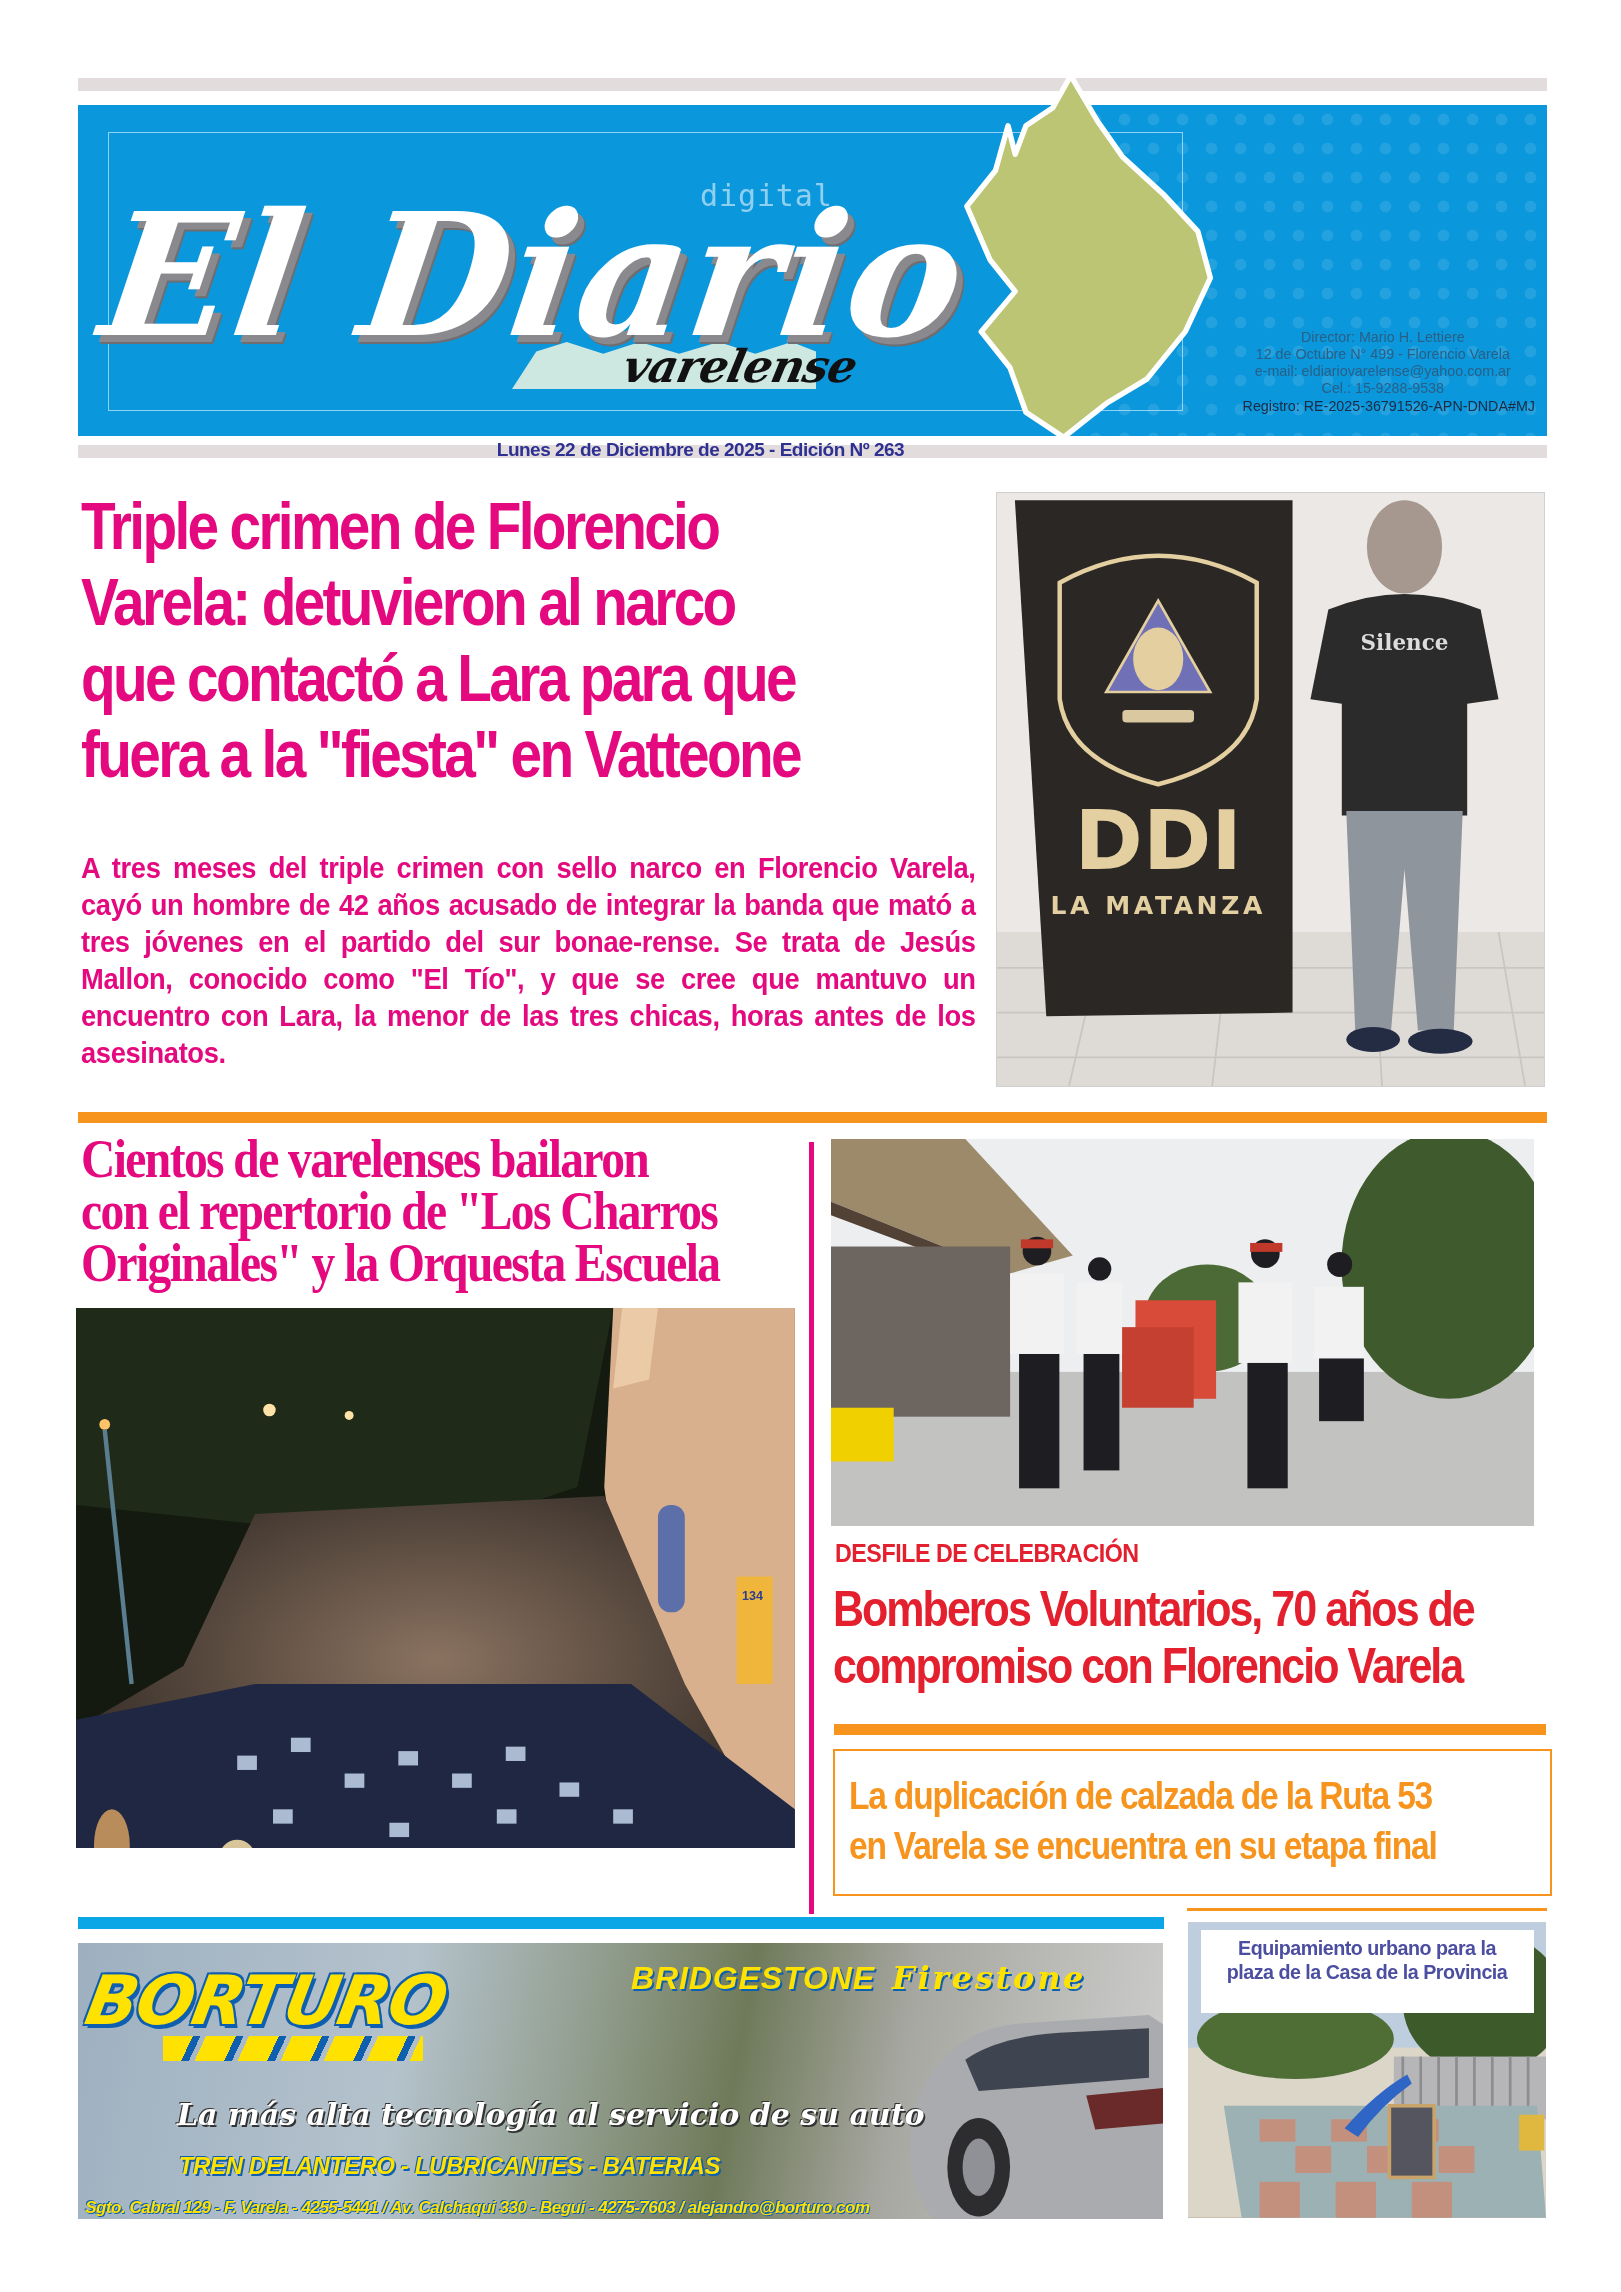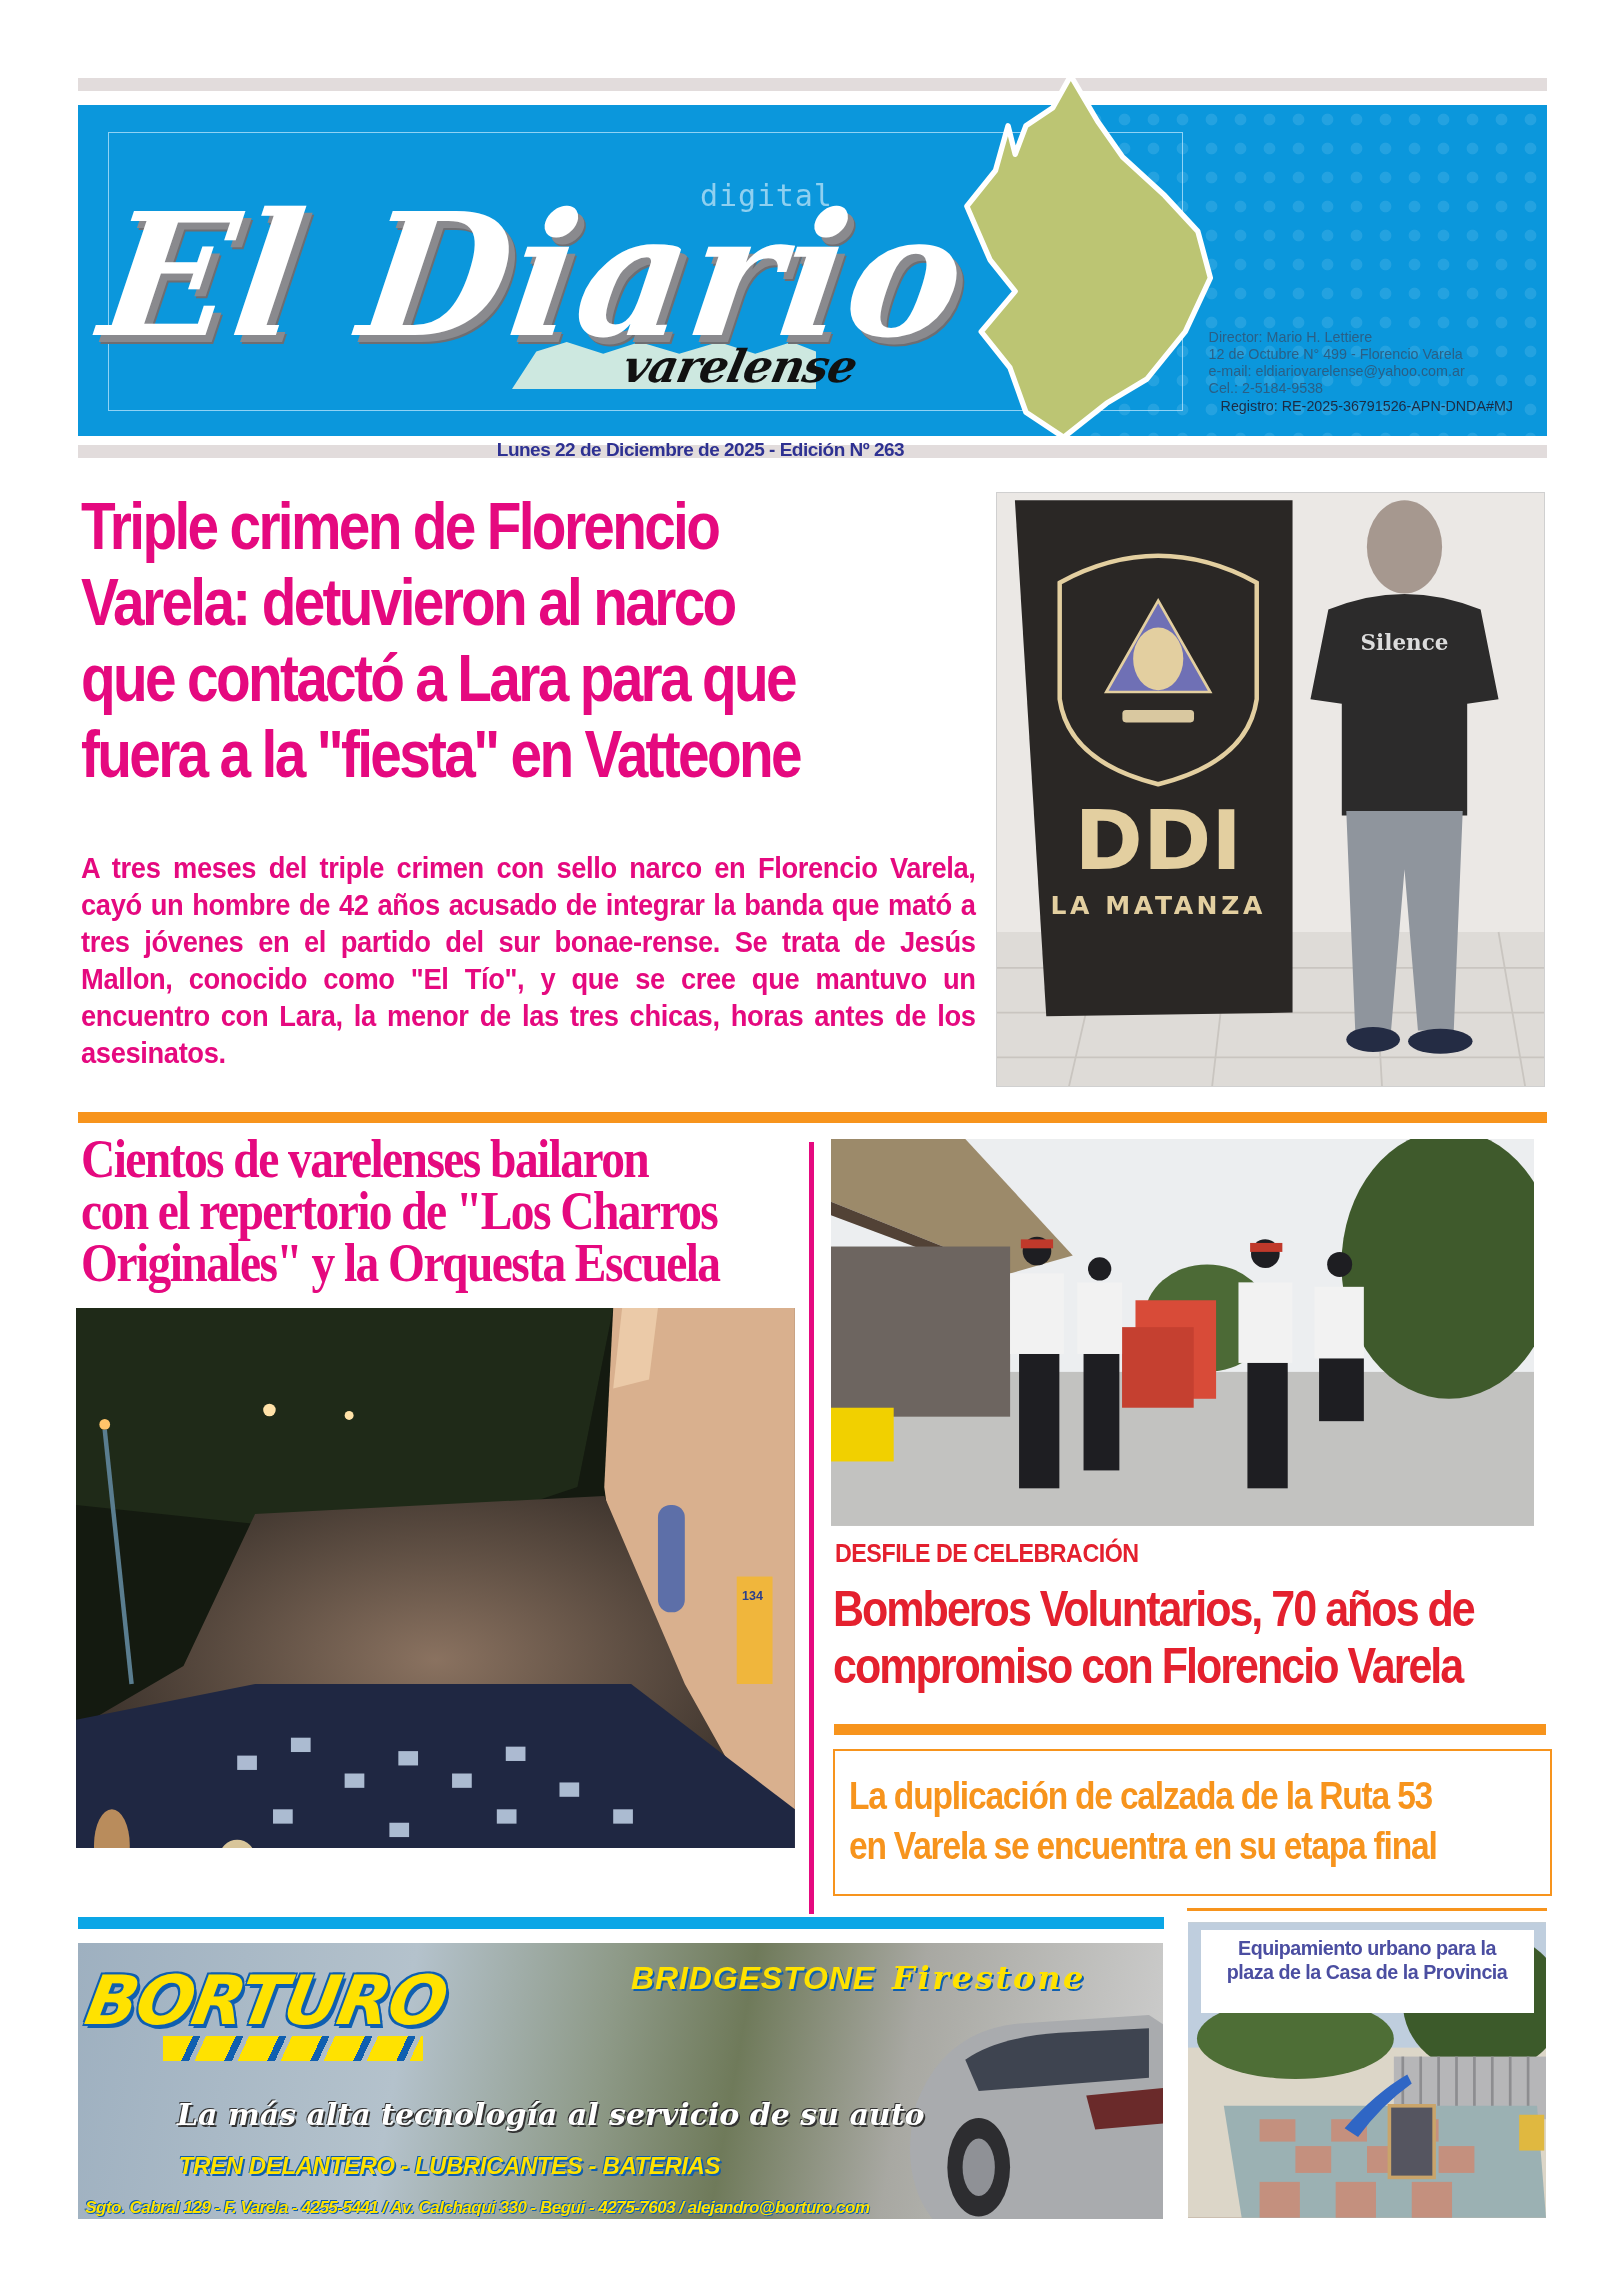--- a/index.html
+++ b/index.html
@@ -21,21 +21,21 @@
     text-shadow: 7.2px 7.2px 0 #8a8a8e, 9px 9px 0 #6e6e72; line-height: 1; transform: skewX(-8deg); }
   .logo-digital { position: absolute; left: 622px; top: 73px; font-family: "DejaVu Sans Mono", monospace;
     font-size: 30px; color: #8fd0f0; letter-spacing: 0.9px; }
   .logo-wave { position: absolute; left: 434px; top: 237px; width: 304px; height: 47px;
     background: #cde8e0; clip-path: polygon(0 100%, 8% 20%, 18% 0, 30% 25%, 42% 0, 55% 25%, 68% 0, 80% 25%, 92% 0, 100% 20%, 100% 100%); }
   .logo-varelense { position: absolute; left: 546px; top: 235px; font-family: "DejaVu Serif", serif;
     font-style: italic; font-weight: bold; font-size: 45px; color: #111; transform: skewX(-12deg); letter-spacing: -0.9px; }
 
   .map-shape { position: absolute; left: 963px; top: 72px; width: 296px; height: 385px; z-index: 3; }
 
-  .masthead-info { position: absolute; right: 34px; top: 224px; text-align: left; color: #2a5f86;
+  .masthead-info { position: absolute; right: 12px; top: 224px; text-align: center; color: #2a5f86;
     font-family: "Liberation Sans", sans-serif; font-size: 14.3px; line-height: 17px; font-weight: 300; }
   .masthead-info .reg { color: #1b2b44; font-size: 14.3px; margin-top: 0.9px; padding-left: 12px; }
 
   .date-bar { left: 78px; top: 445px; width: 1469px; height: 12.5px; background: #e2dcdc; }
   .date-line { left: 0; top: 439px; width: 1374px; text-align: center; padding-left: 27px; color: #2e3192;
     font-weight: bold; font-size: 19px; letter-spacing: -0.5px; font-family: "Liberation Sans", sans-serif; }
 
   
   .lead-title { left: 81px; top: 488px; width: 896px; color: #e5097f; font-weight: bold;
     font-family: "Liberation Sans", sans-serif; font-size: 66px; line-height: 76px; letter-spacing: -3.1px;
@@ -106,21 +106,21 @@
   <div class="masthead-inner-frame"></div>
   <div class="logo-wave"></div>
   <div class="logo-el-diario">El Diario</div>
   <div class="logo-digital">digital</div>
   <div class="logo-varelense">varelense</div>
 
   <div class="masthead-info">
     <div>Director: Mario H. Lettiere</div>
     <div>12 de Octubre N° 499 - Florencio Varela</div>
     <div>e-mail: eldiariovarelense@yahoo.com.ar</div>
-    <div>Cel.: 2-5184-9538</div>
+    <div>Cel.: 15-9288-9538</div>
     <div class="reg">Registro: RE-2025-36791526-APN-DNDA#MJ</div>
   </div>
 </header>
 
 <svg class="abs map-shape" viewBox="0 0 330 430">
   <polygon points="120,4 150,55 178,95 225,138 262,178 276,230 248,290 205,343 160,370 112,408 70,380 52,330 20,290 58,245 30,210 4,150 36,110 50,60 58,92 70,60 100,40" fill="#bcc573" stroke="#ffffff" stroke-width="6" stroke-linejoin="round"></polygon>
 </svg>
 
 <div class="abs date-bar"></div>
 <div class="abs date-line">Lunes 22 de Diciembre de 2025 - Edición Nº 263</div>

